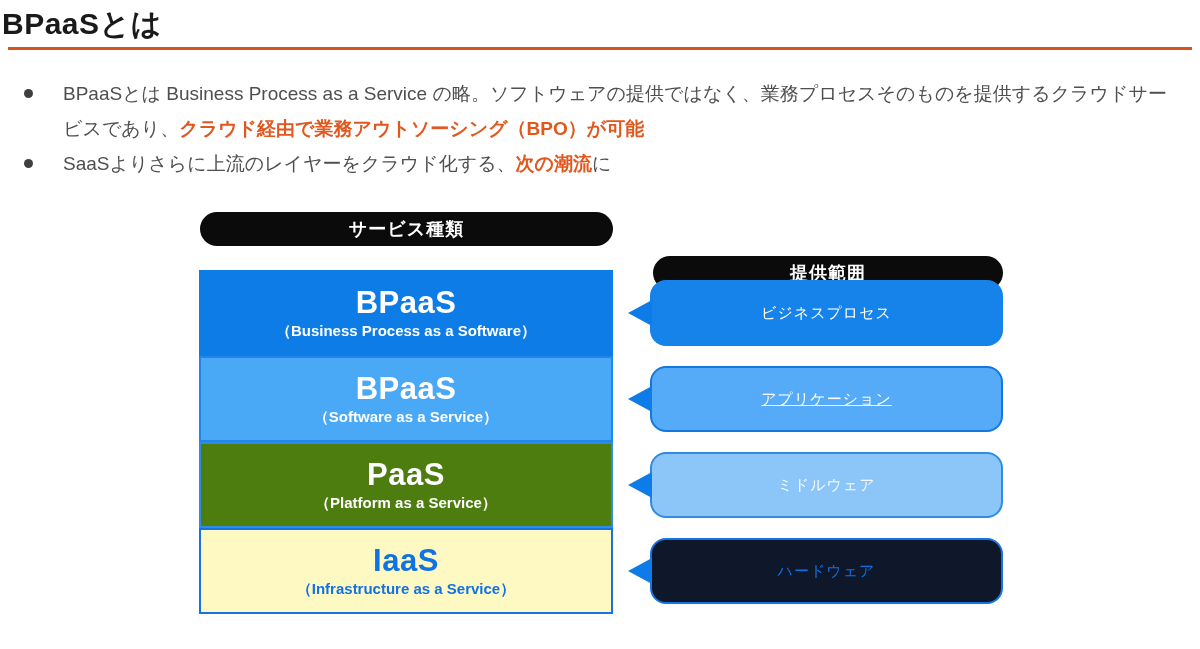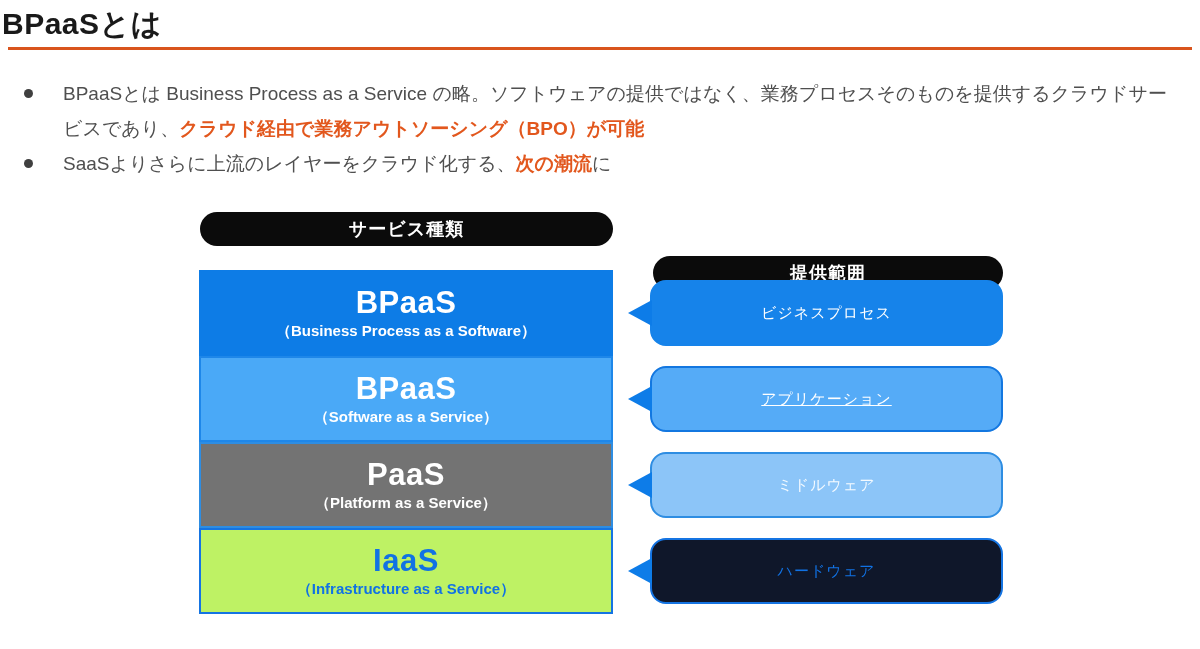--- a/index.html
+++ b/index.html
@@ -75,25 +75,25 @@
 
   <div class="layer-stack">
     <div class="layer" style="background: rgb(13, 124, 230); border-color: rgb(13, 124, 230); color: rgb(255, 255, 255);">
       <div class="layer-title">BPaaS</div>
       <div class="layer-subtitle">（Business Process as a Software）</div>
     </div>
     <div class="layer" style="background: rgb(74, 169, 247); border-color: rgb(30, 135, 233); color: rgb(255, 255, 255);">
       <div class="layer-title">BPaaS</div>
       <div class="layer-subtitle">（Software as a Service）</div>
     </div>
-    <div class="layer" style="background: #737373; border-color: rgb(46, 141, 226); color: rgb(255, 255, 255);">
+    <div class="layer" style="background: #4d7c0f; border-color: rgb(46, 141, 226); color: rgb(255, 255, 255);">
       <div class="layer-title">PaaS</div>
       <div class="layer-subtitle">（Platform as a Service）</div>
     </div>
-    <div class="layer" style="background: #bef264; border-color: rgb(21, 116, 226); color: rgb(17, 114, 228);">
+    <div class="layer" style="background: #fef9c3; border-color: rgb(21, 116, 226); color: rgb(17, 114, 228);">
       <div class="layer-title">IaaS</div>
       <div class="layer-subtitle">（Infrastructure as a Service）</div>
     </div>
   </div>
 
   <div class="bubble" style="top: 280px; background: rgb(22, 131, 234); border-color: rgb(22, 131, 234); color: rgb(255, 255, 255);">
     <span class="bubble-tail" style="border-right-color: rgb(13, 124, 232);"></span>
     <span>ビジネスプロセス</span>
   </div>
   <div class="bubble" style="top: 366px; background: rgb(85, 171, 247); border-color: rgb(19, 119, 224); color: rgb(255, 255, 255); text-decoration: underline;">

